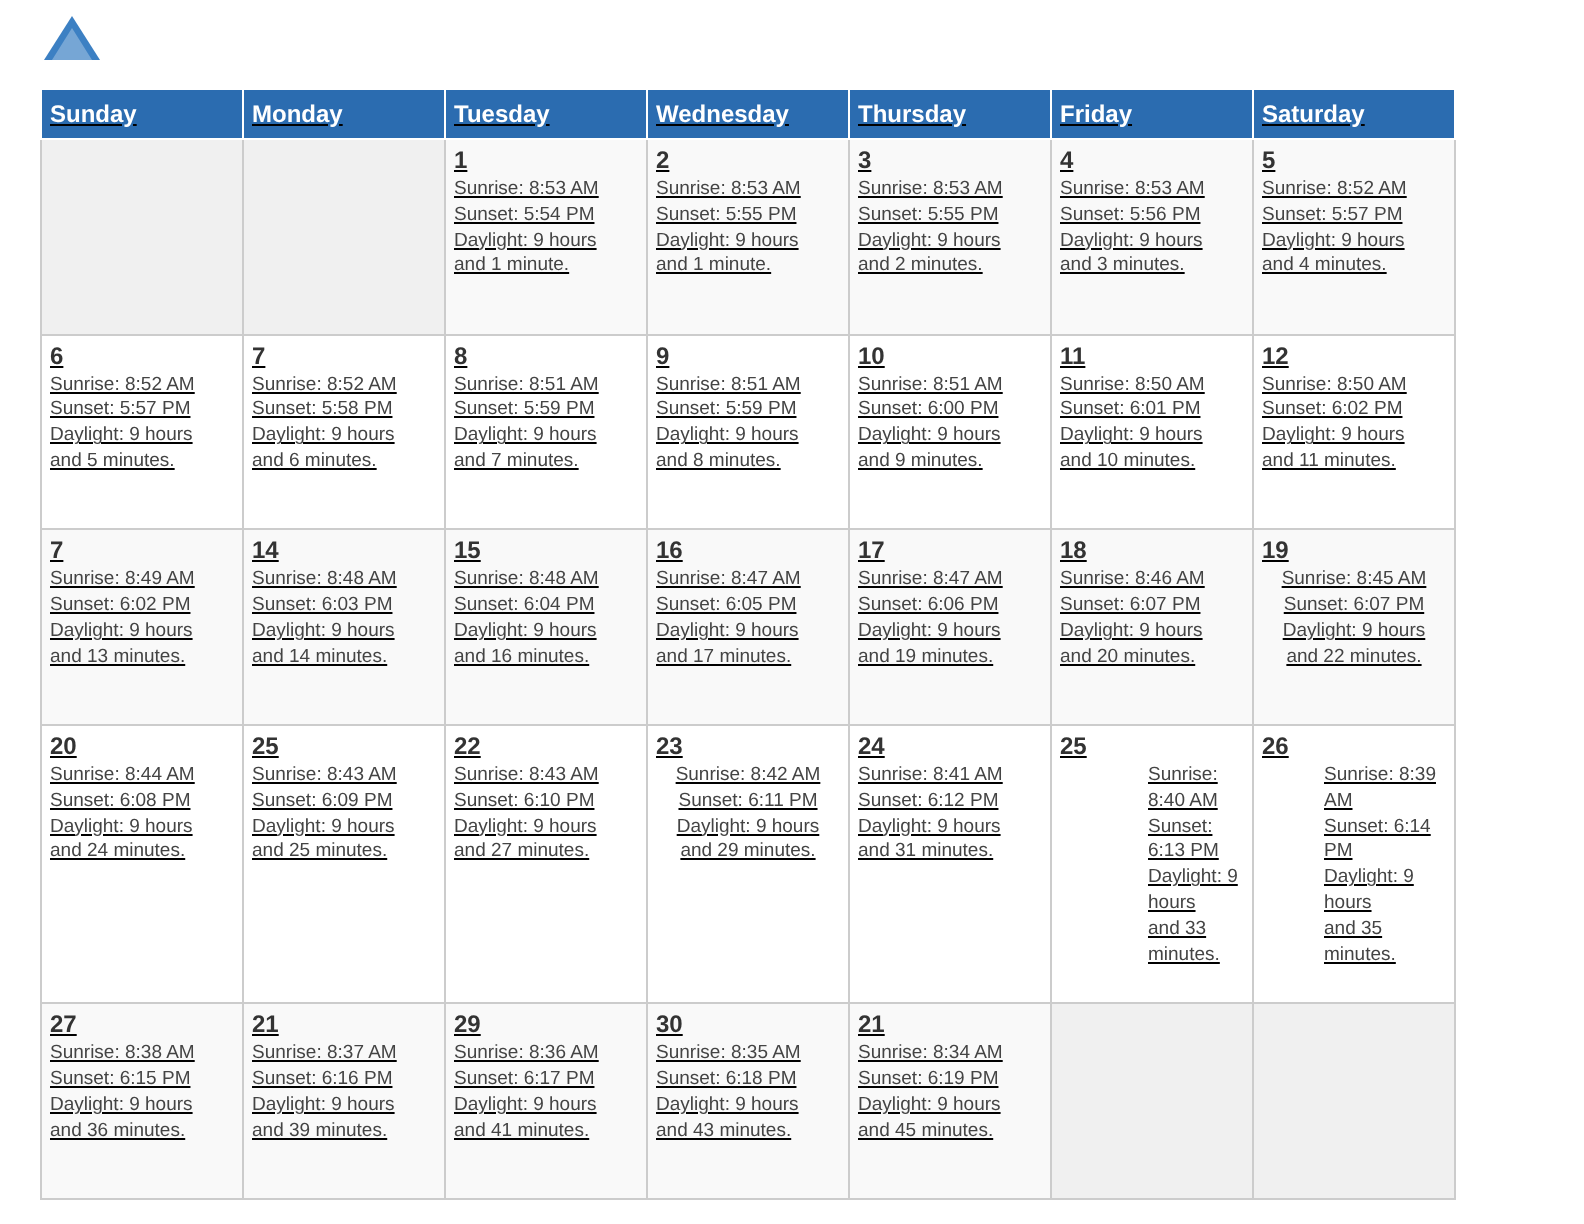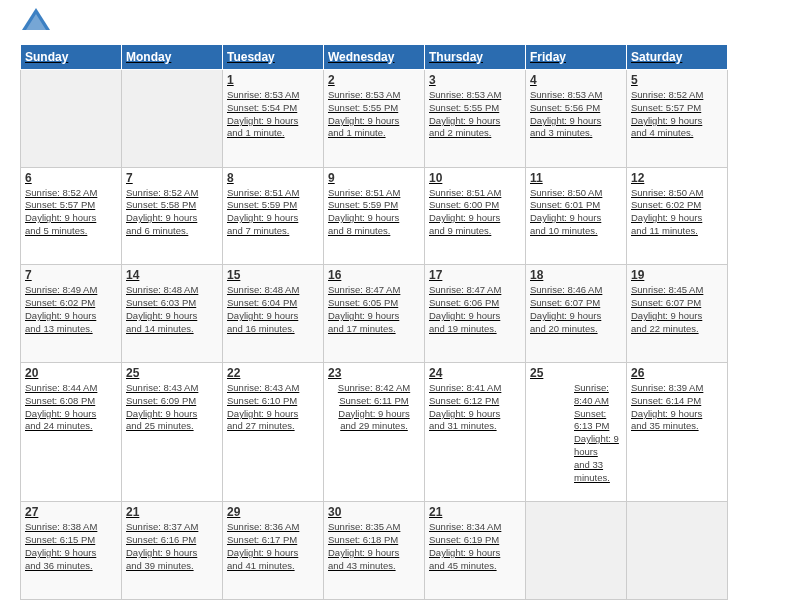--- a/index.html
+++ b/index.html
@@ -267,21 +267,21 @@
           </td>
           <td>
             <span class="day-num">18</span>
             <div class="day-info" style="white-space: pre-line;">Sunrise: 8:46 AM
 Sunset: 6:07 PM
 Daylight: 9 hours
 and 20 minutes.</div>
           </td>
           <td>
             <span class="day-num">19</span>
-            <div class="day-info" style="white-space: pre-line;">Sunrise: 8:45 AM
+            <div class="day-info" style="white-space: pre-line; text-align: center;">Sunrise: 8:45 AM
 Sunset: 6:07 PM
 Daylight: 9 hours
 and 22 minutes.</div>
           </td>
         </tr>
         <tr>
           <td>
             <span class="day-num">20</span>
             <div class="day-info" style="white-space: pre-line;">Sunrise: 8:44 AM
 Sunset: 6:08 PM
@@ -318,21 +318,21 @@
           </td>
           <td>
             <span class="day-num">25</span>
             <div class="day-info" style="white-space: pre-line; margin-left: 44px;">Sunrise: 8:40 AM
 Sunset: 6:13 PM
 Daylight: 9 hours
 and 33 minutes.</div>
           </td>
           <td>
             <span class="day-num">26</span>
-            <div class="day-info" style="white-space: pre-line;">Sunrise: 8:39 AM
+            <div class="day-info" style="white-space: pre-line; margin-left: 31px;">Sunrise: 8:39 AM
 Sunset: 6:14 PM
 Daylight: 9 hours
 and 35 minutes.</div>
           </td>
         </tr>
         <tr>
           <td>
             <span class="day-num">27</span>
             <div class="day-info" style="white-space: pre-line;">Sunrise: 8:38 AM
 Sunset: 6:15 PM

